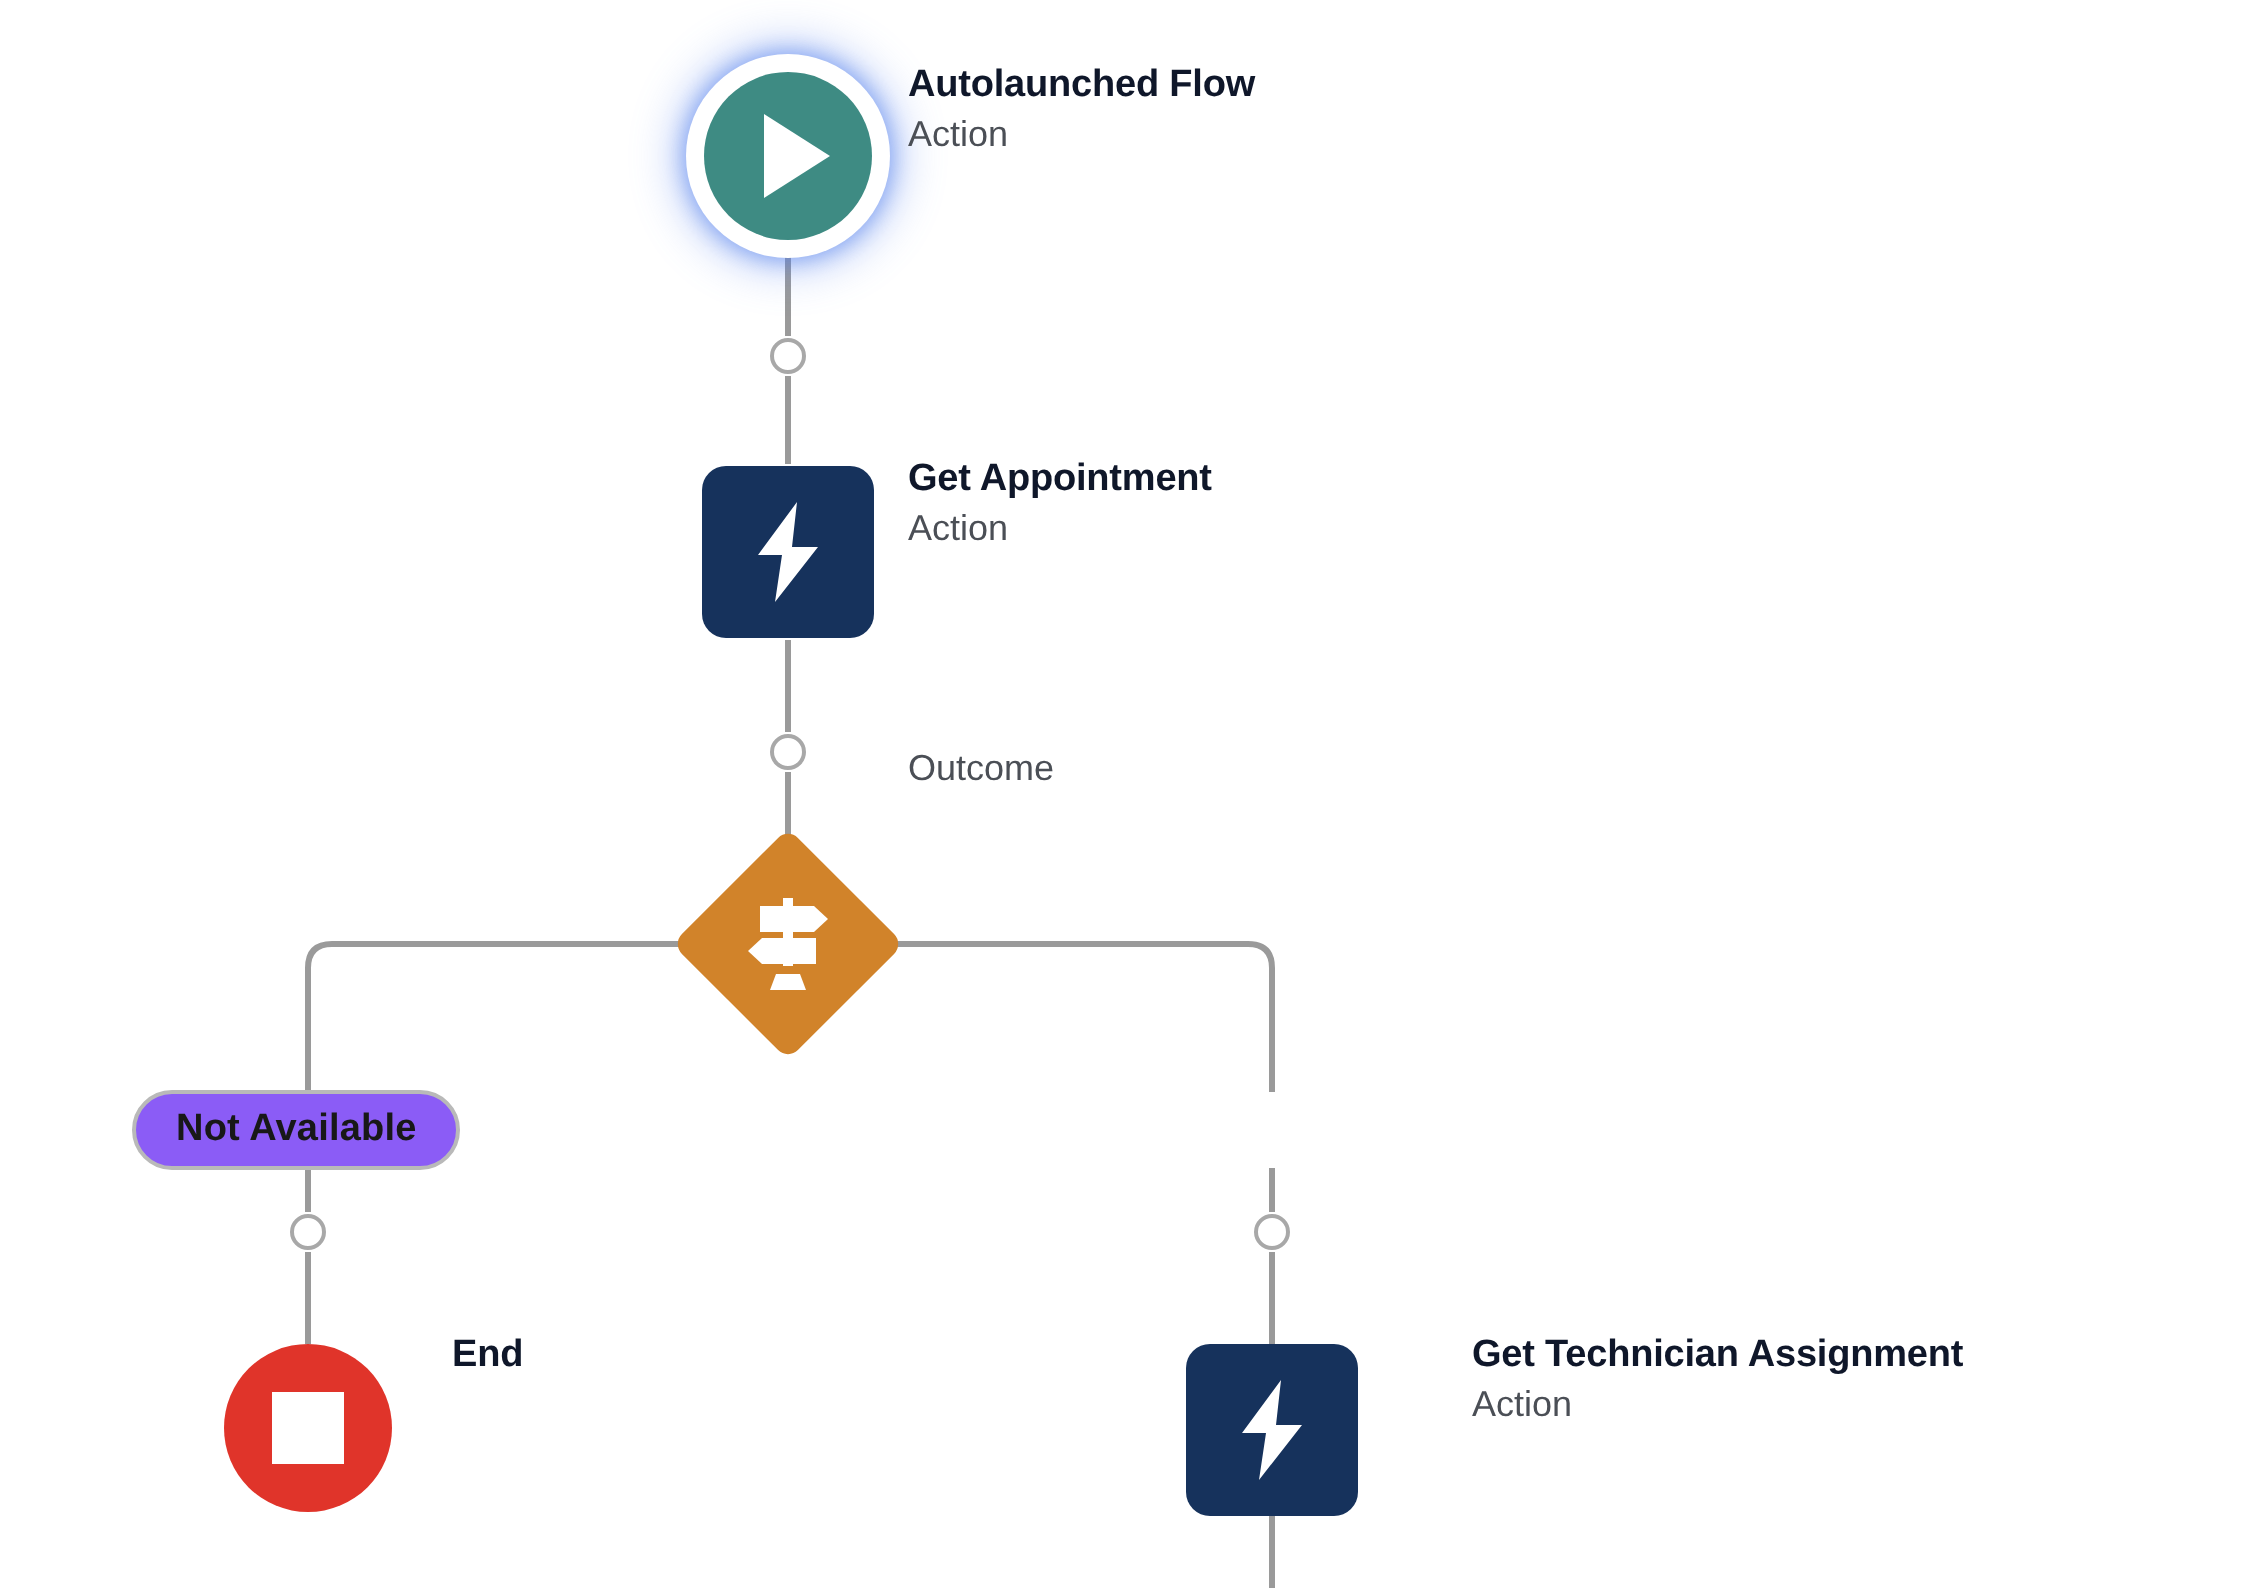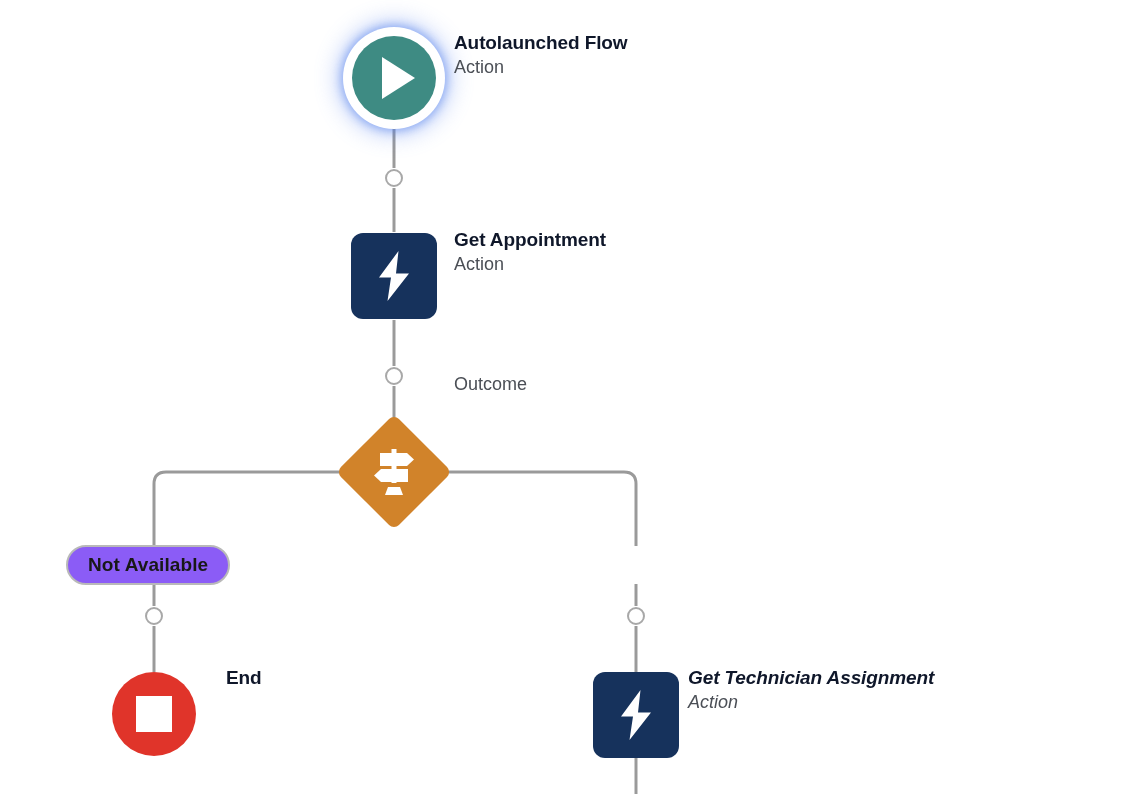--- a/index.html
+++ b/index.html
@@ -239,18 +239,18 @@
   </div>
   <div class="label" style="left:210px; top:666px;margin-left:16px;">
     <span class="title">End</span>
   </div>
 
   <div class="node action-node" style="left:593px; top:672px;">
     <svg width="42" height="52" viewBox="0 0 42 52">
       <path d="M25.5 1 L6 27.5 L18 27.5 L14.5 51 L36 23.5 L23 23.5 Z" fill="#ffffff"></path>
     </svg>
   </div>
-  <div class="label" style="left:688px; top:666px;font-style:italic;">
+  <div class="label" style="left:736px; top:666px;">
     <span class="title">Get Technician Assignment</span>
     <span class="subtitle">Action</span>
   </div>
 
 </div>
 
 </body></html>

